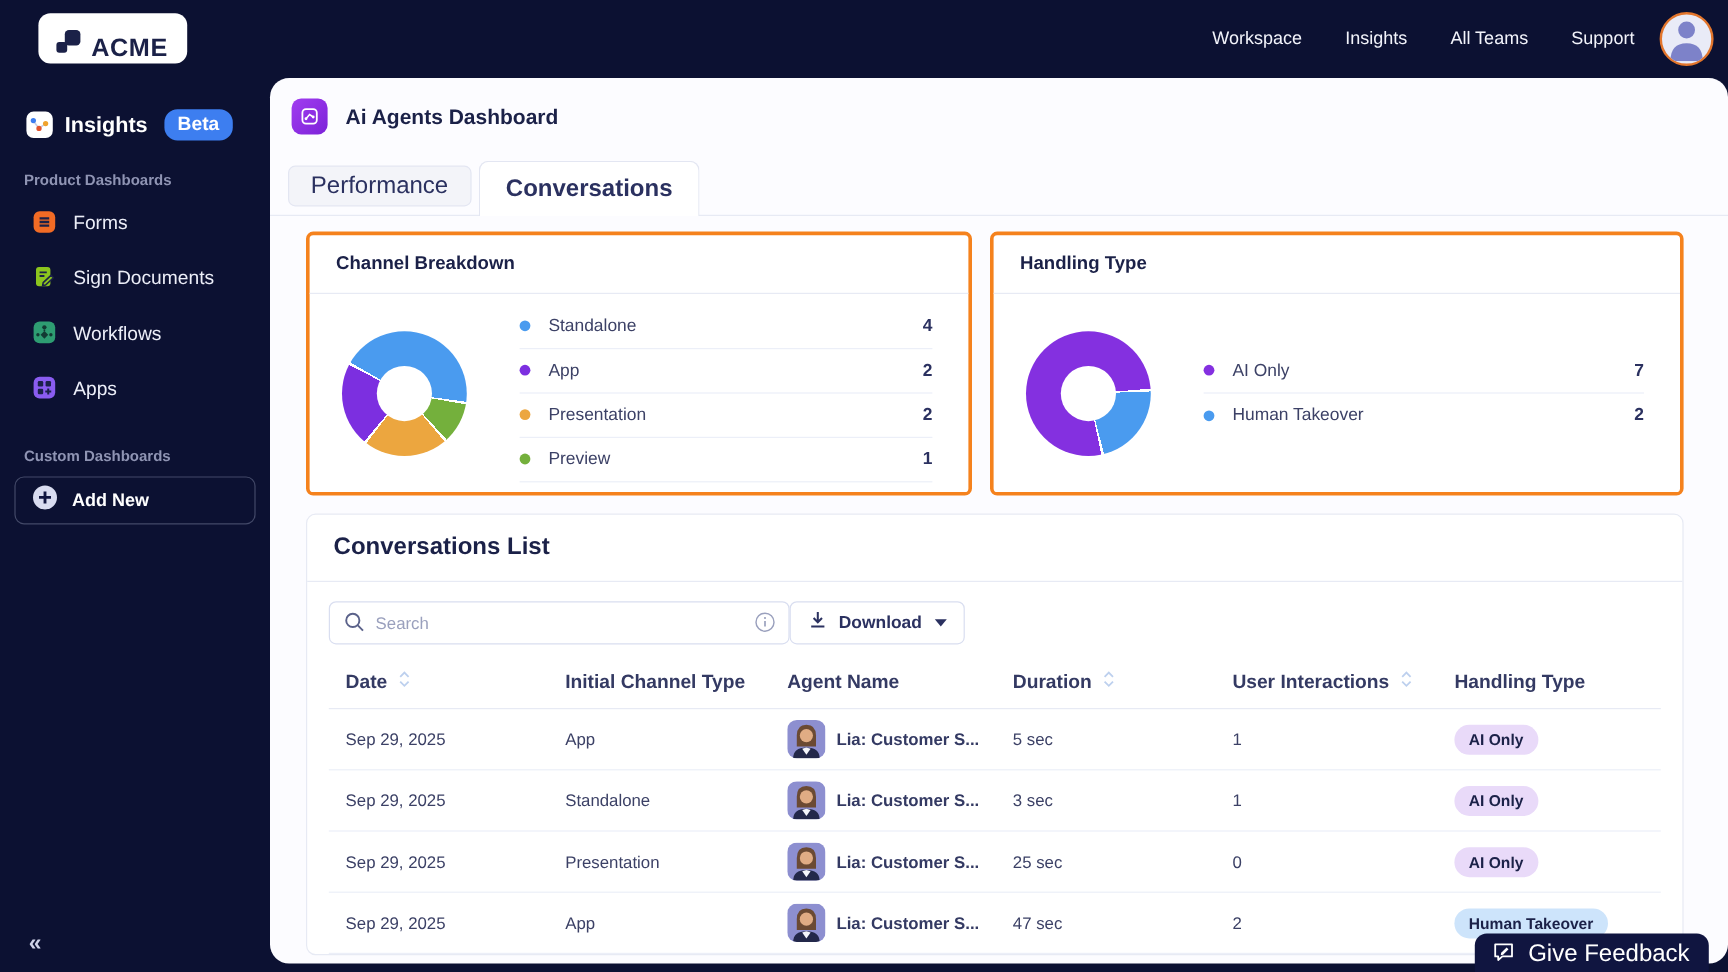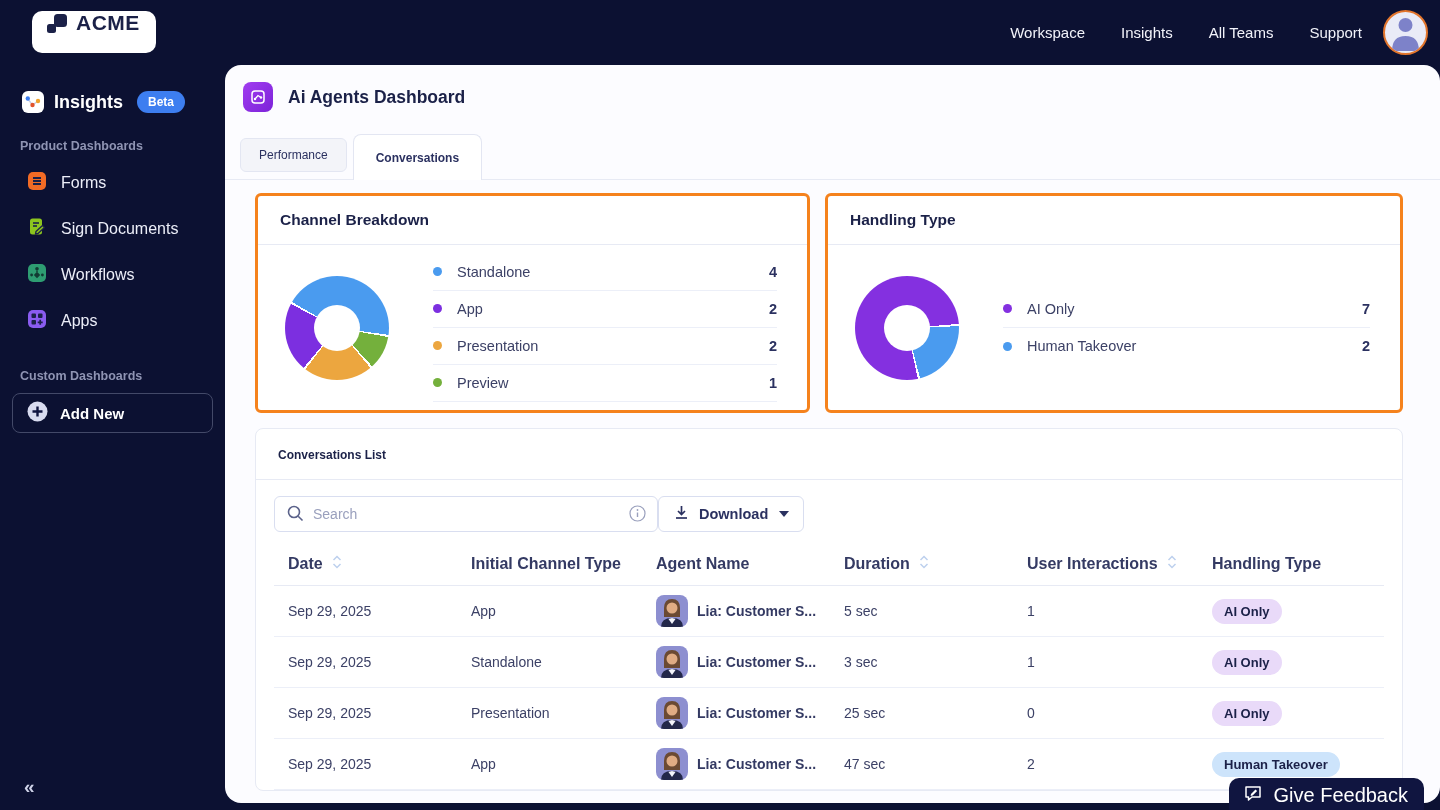--- a/index.html
+++ b/index.html
@@ -1,48 +1,48 @@
 <!DOCTYPE html>
 <html><head>
 <meta charset="utf-8">
 <style>
   * { margin:0; padding:0; box-sizing:border-box; }
   html,body { width:1440px; height:810px; overflow:hidden; }
   body { background:#0c1132; font-family:"Liberation Sans", sans-serif; position:relative; }
 
   
   .topbar { position:absolute; top:0; left:0; width:1440px; height:65px; display:flex; align-items:center; }
-  .logo-chip { position:absolute; left:32px; top:11px; background:#ffffff; border-radius:10px; height:42px; padding:0 16px 0 12px; display:flex; align-items:flex-start; gap:6px; }
+  .logo-chip { position:absolute; left:32px; top:11px; background:#ffffff; border-radius:10px; height:42px; padding:0 16px 0 12px; display:flex; align-items:flex-end; gap:6px; }
   .logo-text { font-size:21px; font-weight:bold; color:#1b2148; letter-spacing:.5px; }
   .topnav { position:absolute; right:78px; top:0; height:65px; display:flex; align-items:center; gap:36px; }
   .topnav-item { color:#f2f3fa; font-size:15px; cursor:pointer; }
   .avatar { position:absolute; right:12px; top:10px; width:45px; height:45px; border-radius:50%; background:#e9ebf7; border:2px solid #e2752c; display:flex; align-items:center; justify-content:center; overflow:hidden; }
 
   
   .sidebar { position:absolute; top:65px; left:0; width:225px; bottom:0; }
   .app-row { display:flex; align-items:center; gap:10px; padding:26px 0 0 22px; }
   .app-icon { width:22px; height:22px; background:#fff; border-radius:6px; display:flex; align-items:center; justify-content:center; }
   .app-title { color:#ffffff; font-size:18px; font-weight:bold; }
-  .beta-badge { background:#3d7ef0; color:#fff; font-size:12px; font-weight:bold; border-radius:11px; padding:4px 11px; margin-left:4px; }
+  .beta-badge { background:#3d7ef0; color:#fff; font-size:16px; font-weight:bold; border-radius:11px; padding:4px 11px; margin-left:4px; }
   .section-label { color:#8f94b3; font-size:12.5px; font-weight:bold; margin:26px 0 8px 20px; }
   .menu { display:flex; flex-direction:column; gap:2px; padding:0 12px; }
   .menu-item { display:flex; align-items:center; gap:14px; height:44px; border-radius:8px; padding-left:15px; cursor:pointer; }
   .menu-item.active { background:#2b3055; }
   .menu-item .mi-label { color:#eceef8; font-size:16px; }
   .add-new { margin:10px 12px 0 12px; height:40px; border:1px solid #434968; border-radius:8px; display:flex; align-items:center; gap:12px; padding-left:14px; cursor:pointer; }
   .add-new-label { color:#fff; font-size:15px; font-weight:bold; }
   .collapse { position:absolute; left:24px; bottom:12px; color:#cfd3e8; font-size:19px; font-weight:bold; cursor:pointer; }
 
   
   .main { position:absolute; left:225px; top:65px; width:1215px; height:738px; background:#fcfcff; border-radius:16px; overflow:hidden; }
   .main-header { display:flex; align-items:center; gap:15px; padding:16px 0 0 18px; height:48px; }
   .main-header-icon { width:30px; height:30px; border-radius:8px; background:linear-gradient(135deg,#a13df0,#7c22d8); display:flex; align-items:center; justify-content:center; }
   .main-title { font-size:17.5px; font-weight:bold; color:#1b2148; }
   .tabs { display:flex; align-items:flex-end; gap:6px; padding-left:15px; border-bottom:1px solid #e7eaf4; margin-top:21px; height:46px; }
-  .tab { font-size:12px; color:#2b3160; cursor:pointer; }
+  .tab { font-size:20px; color:#2b3160; cursor:pointer; }
   .tab.inactive { background:#f3f4f9; border:1px solid #e3e6f2; border-radius:6px; height:34px; padding:0 18px; display:flex; align-items:center; margin-bottom:7px; }
   .tab.active { background:#ffffff; border:1px solid #e3e6f2; border-bottom:none; border-radius:8px 8px 0 0; height:46px; padding:0 22px; display:flex; align-items:center; font-weight:bold; margin-bottom:-1px; position:relative; z-index:1; }
 
   .charts-row { display:flex; gap:15px; margin:13px 37px 0 30px; }
   .chart-card { background:#fff; border:3px solid #f5821d; border-radius:6px; height:220px; display:flex; flex-direction:column; }
   .chart-card.left { width:555px; }
   .chart-card.right { flex:1; }
   .chart-card-header { padding:15px 22px; border-bottom:1px solid #e7eaf4; }
   .chart-title { font-size:15.5px; font-weight:bold; color:#1b2148; }
   .chart-body { flex:1; display:flex; align-items:center; }
@@ -50,21 +50,21 @@
   .donut::after { content:""; position:absolute; left:50%; top:50%; width:46px; height:46px; margin:-23px 0 0 -23px; background:#fff; border-radius:50%; }
   .legend { flex:1; margin:0 30px 0 44px; align-self:center; }
   .legend-row { display:flex; align-items:center; height:37px; border-bottom:1px solid #eceff8; }
   .legend.two .legend-row:last-child { border-bottom:none; }
   .legend-dot { width:9px; height:9px; border-radius:50%; flex:0 0 auto; }
   .legend-label { font-size:14.5px; color:#3c4166; margin-left:15px; }
   .legend-value { margin-left:auto; font-size:14.5px; font-weight:bold; color:#2b3160; }
 
   .conv-card { margin:15px 37px 0 30px; background:#fff; border:1px solid #e7eaf4; border-radius:8px; }
   .conv-header { padding:16px 22px; border-bottom:1px solid #e7eaf4; }
-  .conv-title { font-size:12px; font-weight:bold; color:#1b2148;text-align:center; }
+  .conv-title { font-size:20px; font-weight:bold; color:#1b2148;text-align:center; }
   .conv-toolbar { display:flex; align-items:center; justify-content:flex-start; padding:16px 18px 0 18px; }
   .search-box { position:relative; width:384px; height:36px; }
   .search-box input { width:100%; height:100%; border:1px solid #d9def0; border-radius:6px; padding:0 36px 0 38px; font-size:14px; color:#3c4166; outline:none; font-family:"Liberation Sans", sans-serif; background:#fff; }
   .search-box input::placeholder { color:#9aa0bd; }
   .search-icon { position:absolute; left:12px; top:8px; }
   .info-icon { position:absolute; right:12px; top:9px; cursor:pointer; }
   .download-btn { height:36px; border:1px solid #d9def0; border-radius:6px; background:#fff; display:flex; align-items:center; gap:9px; padding:0 14px; cursor:pointer; }
   .download-label { font-size:14.5px; font-weight:bold; color:#2b3160; }
   .caret { width:0; height:0; border-left:5px solid transparent; border-right:5px solid transparent; border-top:6px solid #2b3160; margin-left:2px; }
 

